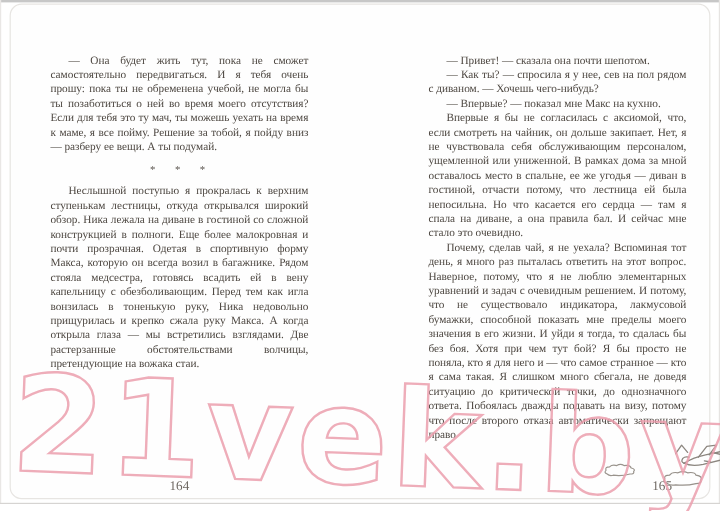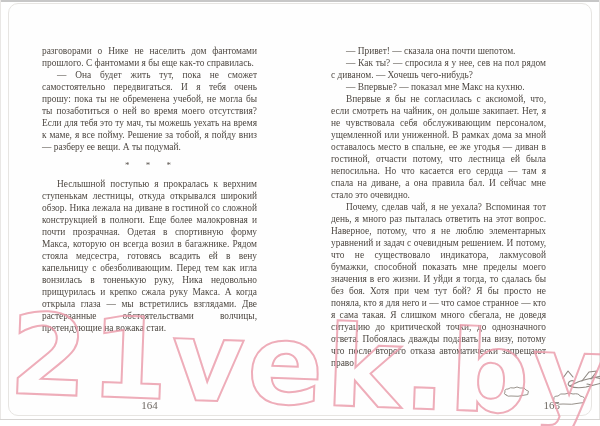--- a/index.html
+++ b/index.html
@@ -9,21 +9,21 @@
   .top-edge { position:absolute; left:0; top:0; width:600px; height:2px; background:#c7c7c7; }
   .bottom-edge { position:absolute; left:0; top:419px; width:600px; height:1px; background:#d6d4d2; }
   .side-edge-left { position:absolute; left:0; top:0; width:1px; height:420px; background:#e9e7e5; }
   .side-edge-right { position:absolute; right:0; top:0; width:1px; height:420px; background:#e6e4e2; }
   .page-outline { position:absolute; left:8px; top:3px; width:584px; height:413px;
                   border:1px solid #e7e5e2; border-radius:10px; background:#fefefe; }
 
   .page-text { position:absolute; width:215px; font-size:9.4px; line-height:12px;
                color:#4e4842; text-align:justify; z-index:2; }
   .page-text-left  { left:42px;  top:45px; }
-  .page-text-right { left:331px; top:45px; }
+  .page-text-right { left:357px; top:45px; }
   .page-text p { text-indent:15px; }
   .page-text p.noindent { text-indent:0; }
 
   .section-divider { text-align:center; font-size:9px; letter-spacing:7px; color:#5a544e;
                      margin:6px 0 7px 4px; text-indent:0; }
 
   .page-number { position:absolute; width:215px; top:399px; text-align:center;
                  font-size:11px; color:#6e6862; z-index:2; }
   .page-number-left  { left:42px; }
   .page-number-right { left:345px;text-align:right; }
@@ -45,21 +45,20 @@
 <body>
 
 <div class="top-edge"></div>
 <div class="side-edge-left"></div>
 <div class="side-edge-right"></div>
 <div class="page-outline"></div>
 <div class="bottom-edge"></div>
 
 <div class="page-text page-text-left">
   <div>
-      <p class="noindent">разговорами о Нике не населить дом фантомами прошлого. С фантомами я бы еще как-то справилась.</p>
       <p>— Она будет жить тут, пока не сможет самостоятельно передвигаться. И я тебя очень прошу: пока ты не обременена учебой, не могла бы ты позаботиться о ней во время моего отсутствия? Если для тебя это ту мач, ты можешь уехать на время к маме, я все пойму. Решение за тобой, я пойду вниз — разберу ее вещи. А ты подумай.</p>
     </div>
   <div class="section-divider">* * *</div>
   <div>
       <p>Неслышной поступью я прокралась к верхним ступенькам лестницы, откуда открывался широкий обзор. Ника лежала на диване в гостиной со сложной конструкцией в полноги. Еще более малокровная и почти прозрачная. Одетая в спортивную форму Макса, которую он всегда возил в багажнике. Рядом стояла медсестра, готовясь всадить ей в вену капельницу с обезболивающим. Перед тем как игла вонзилась в тоненькую руку, Ника недовольно прищурилась и крепко сжала руку Макса. А когда открыла глаза — мы встретились взглядами. Две растерзанные обстоятельствами волчицы, претендующие на вожака стаи.</p>
     </div>
 </div>
 
 <div class="page-text page-text-right">
     <p>— Привет! — сказала она почти шепотом.</p>

